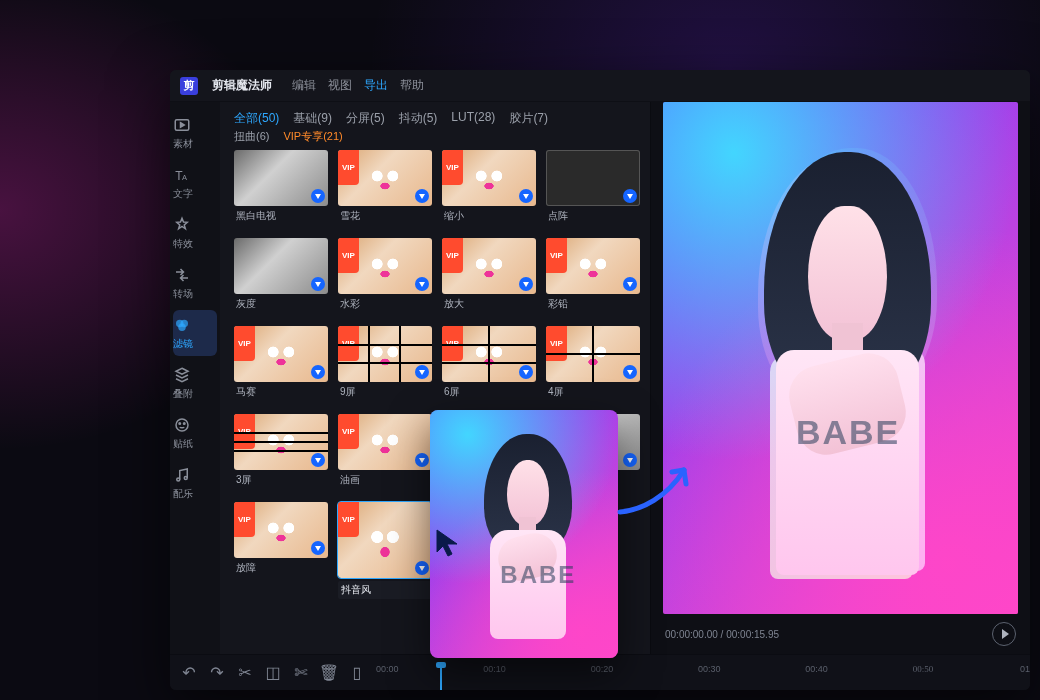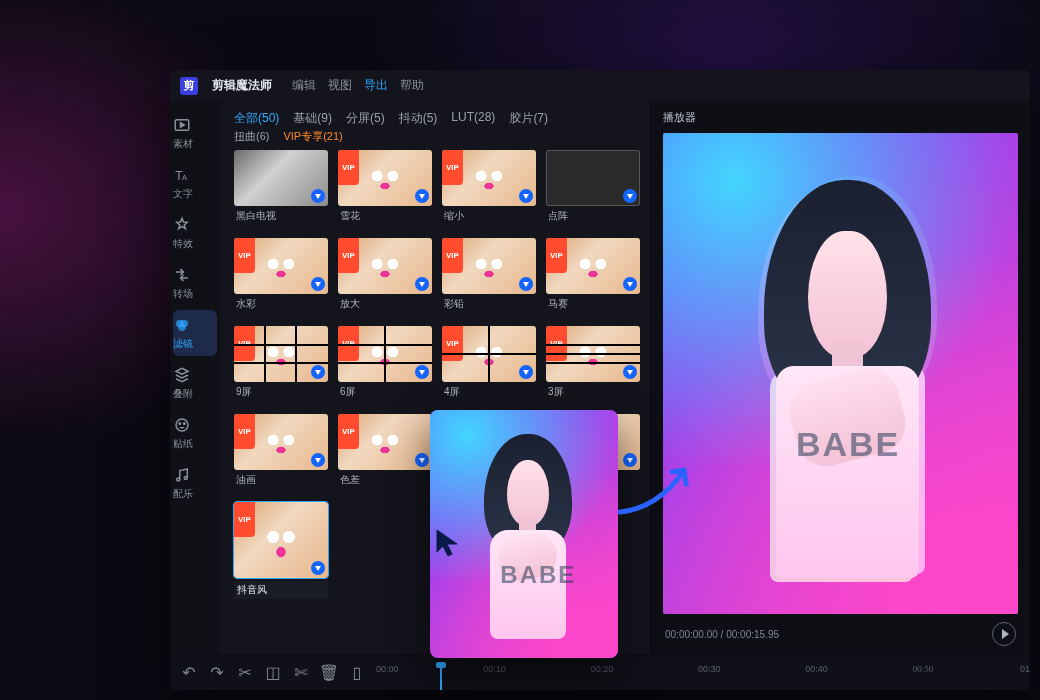--- a/index.html
+++ b/index.html
@@ -212,20 +212,26 @@
             </div>
             <div class="tlabel">缩小</div>
           </div>
           <div class="tile">
             <div class="thumb dots">
               <div class="dl"></div>
             </div>
             <div class="tlabel">点阵</div>
           </div>
           <div class="tile">
+            <div class="thumb gray">
+              <div class="dl"></div>
+            </div>
+            <div class="tlabel">灰度</div>
+          </div>
+          <div class="tile">
             <div class="thumb ">
               <div class="cat"></div>
               <div class="vip">VIP</div>
               <div class="dl"></div>
             </div>
             <div class="tlabel">水彩</div>
           </div>
           <div class="tile">
             <div class="thumb ">
               <div class="cat"></div>
@@ -317,21 +323,20 @@
               <div class="cat"></div>
               <div class="vip">VIP</div>
               <div class="dl"></div>
             </div>
             <div class="tlabel">抖音风</div>
           </div>
         </div>
     </div>
 
     <div class="preview">
-      <div class="phead">播放器</div>
       <div class="canvas glitch">
         <div class="girl">
           <div class="girl-bg"></div>
           <div class="ghost r">
               <div class="girl-body">
                 <div class="hair"></div>
                 <div class="face"></div>
                 <div class="neck"></div>
                 <div class="torso"></div>
                 <div class="arm"></div>

